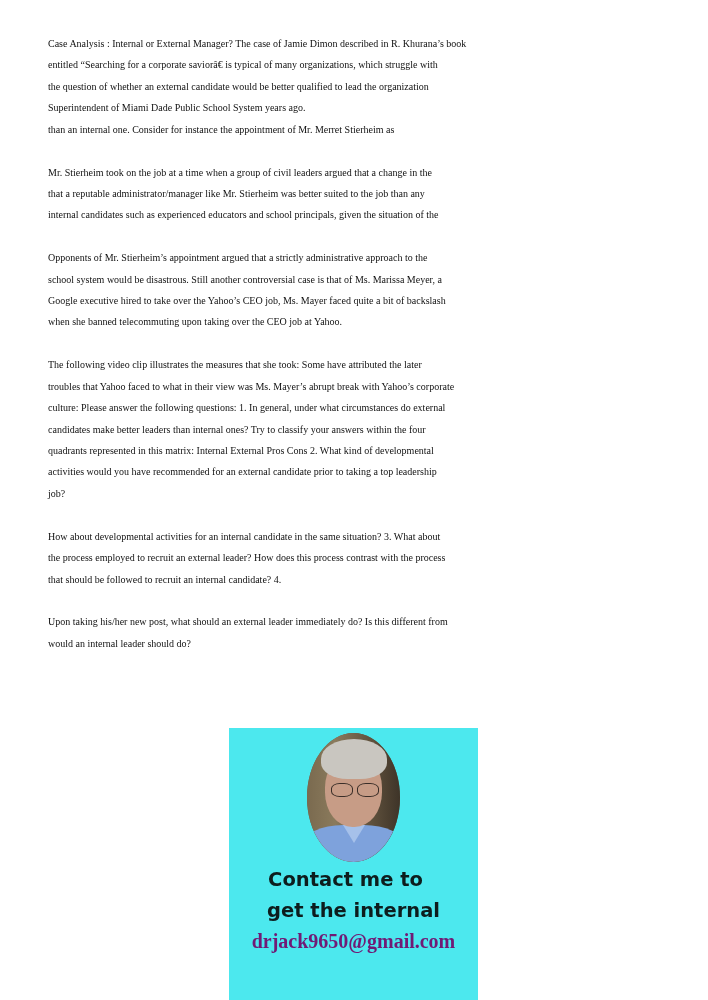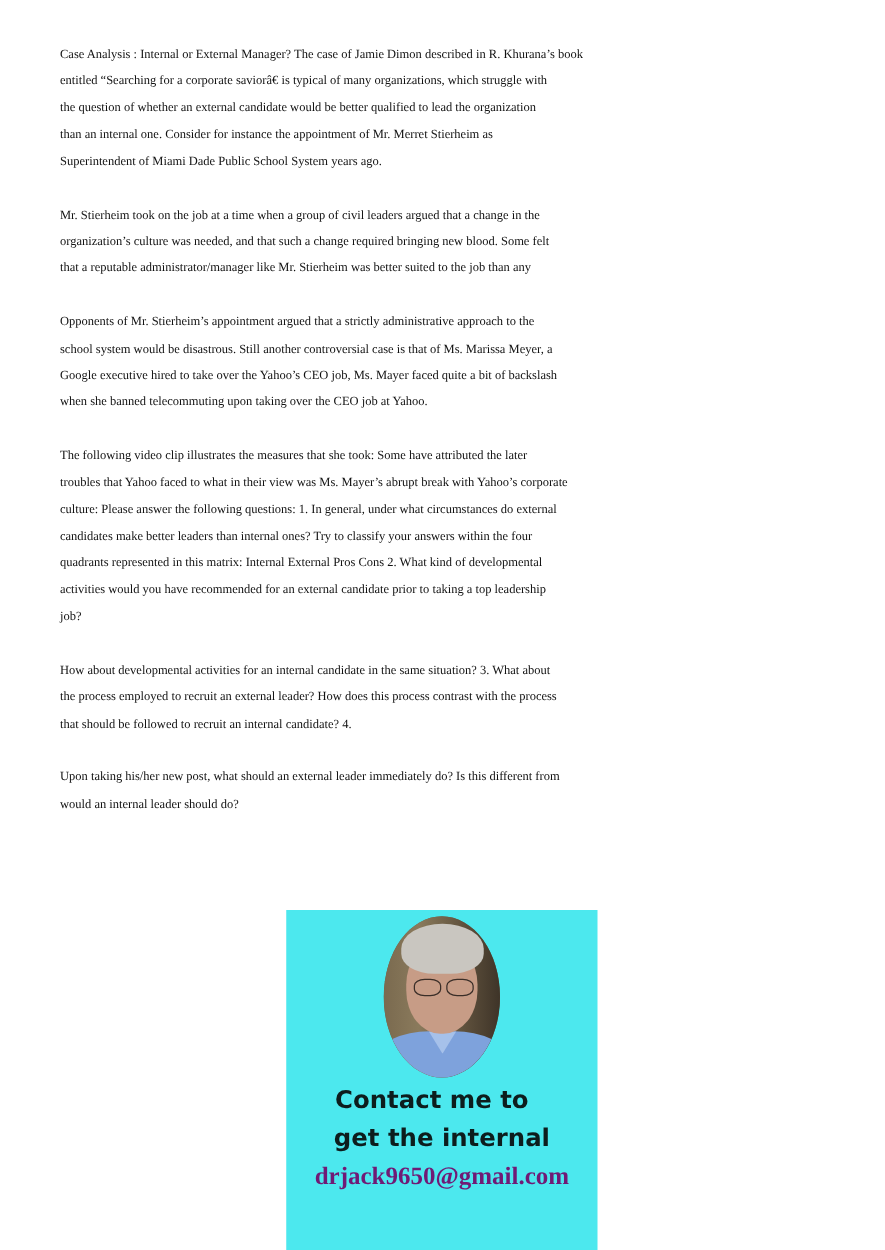--- a/index.html
+++ b/index.html
@@ -116,27 +116,27 @@
     }
   </style>
 </head>
 <body>
 
 <div class="page">
   <p class="para">
     <span class="line">Case Analysis : Internal or External Manager? The case of Jamie Dimon described in R. Khurana’s book</span>
     <span class="line">entitled “Searching for a corporate saviorâ€ is typical of many organizations, which struggle with</span>
     <span class="line">the question of whether an external candidate would be better qualified to lead the organization</span>
+    <span class="line">Superintendent of Miami Dade Public School System years ago.</span>
     <span class="line">than an internal one. Consider for instance the appointment of Mr. Merret Stierheim as</span>
-    <span class="line">Superintendent of Miami Dade Public School System years ago.</span>
   </p>
   <p class="para">
     <span class="line">Mr. Stierheim took on the job at a time when a group of civil leaders argued that a change in the</span>
-    <span class="line">organization’s culture was needed, and that such a change required bringing new blood. Some felt</span>
     <span class="line">that a reputable administrator/manager like Mr. Stierheim was better suited to the job than any</span>
+    <span class="line">internal candidates such as experienced educators and school principals, given the situation of the</span>
   </p>
   <p class="para">
     <span class="line">Opponents of Mr. Stierheim’s appointment argued that a strictly administrative approach to the</span>
     <span class="line">school system would be disastrous. Still another controversial case is that of Ms. Marissa Meyer, a</span>
     <span class="line">Google executive hired to take over the Yahoo’s CEO job, Ms. Mayer faced quite a bit of backslash</span>
     <span class="line">when she banned telecommuting upon taking over the CEO job at Yahoo.</span>
   </p>
   <p class="para">
     <span class="line">The following video clip illustrates the measures that she took: Some have attributed the later</span>
     <span class="line">troubles that Yahoo faced to what in their view was Ms. Mayer’s abrupt break with Yahoo’s corporate</span>

